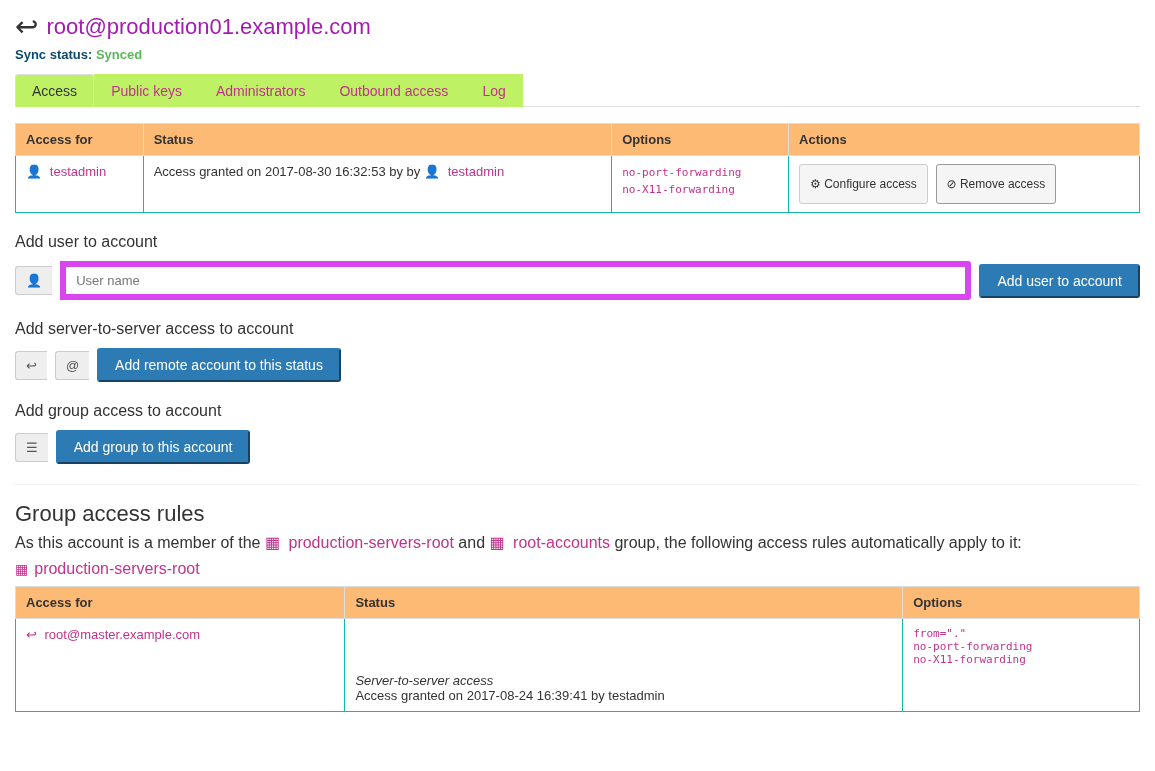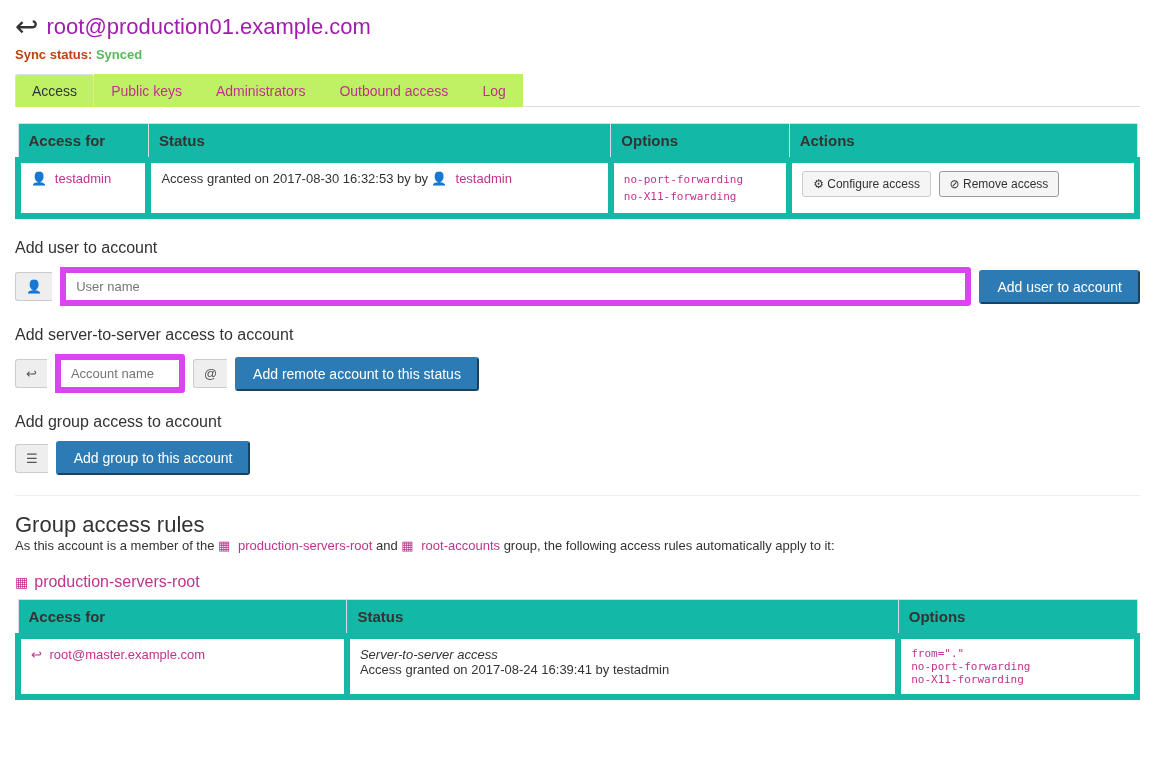--- a/index.html
+++ b/index.html
@@ -3,64 +3,64 @@
   <meta charset="utf-8">
   <style>
     * { box-sizing: border-box; margin: 0; padding: 0; }
     body { font-family: Arial, sans-serif; font-size: 13px; color: #333; background: #fff; padding: 10px 15px; }
 
     .page-header { display: flex; align-items: center; margin-bottom: 4px; }
     .page-title-icon { font-size: 28px; color: #333; margin-right: 8px; }
     .page-title { font-size: 22px; color: #a21caf; font-weight: normal; }
 
     .sync-status { font-size: 13px; margin-bottom: 12px; }
-    .sync-status-label { color: #c2410c; font-weight: bold; }
+    .sync-status-label { color: #0c4a6e; font-weight: bold; }
     .sync-status-value { color: #5cb85c; font-weight: bold; }
 
     .tabs { display: flex; border-bottom: 1px solid #ddd; margin-bottom: 16px; }
     .tab { padding: 8px 16px; cursor: pointer; color: #c0338c; text-decoration: none; font-size: 14px; border: 1px solid transparent; border-bottom: none; margin-bottom: -1px; background: #bef264; }
     .tab.active { color: #333; border-color: #ddd; border-bottom-color: #fff; border-radius: 3px 3px 0 0; }
 
     table { width: 100%; border-collapse: collapse; margin-bottom: 20px; }
-    th { background: #14b8a6; padding: 8px 10px; text-align: left; font-weight: bold; border: 1px solid #ddd; font-size: 15px; }
-    td { padding: 8px 10px; border: 6px solid #14b8a6; font-size: 13px; vertical-align: top; }
+    th { background: #fdba74; padding: 8px 10px; text-align: left; font-weight: bold; border: 1px solid #ddd; font-size: 13px; }
+    td { padding: 8px 10px; border: 1px solid #14b8a6; font-size: 13px; vertical-align: top; }
 
     .user-link { color: #c0338c; text-decoration: none; }
 
     .user-icon { color: #c0338c; margin-right: 4px; }
 
     .option-badge {
       display: inline-block;
       font-family: monospace;
       font-size: 11px;
       color: #c0338c;
       background: transparent;
       margin-bottom: 2px;
     }
 
-    .btn { padding: 5px 10px; border: 1px solid #ccc; border-radius: 3px; cursor: pointer; font-size: 12px; background: #f5f5f5; color: #333; }
+    .btn { padding: 12px 10px; border: 1px solid #ccc; border-radius: 3px; cursor: pointer; font-size: 12px; background: #f5f5f5; color: #333; }
     .btn-primary { background: #2d7bb5; color: #fff; border-color: #2d7bb5; padding: 7px 16px; font-size: 14px; border-radius: 3px; cursor: pointer; white-space: nowrap; }
     .btn-danger { border-color: #999; }
 
     .section-title { font-size: 16px; font-weight: normal; margin-bottom: 10px; color: #333; }
     .input-addon { padding: 6px 10px; background: #eee; border: 1px solid #ccc; border-right: none; border-radius: 3px 0 0 3px; color: #555; font-size: 13px; }
     .input-field { flex: 1; padding: 6px 10px; border: 6px solid #d946ef; border-radius: 0 3px 3px 0; font-size: 13px; color: #555; }
 
     .add-section { margin-bottom: 20px; }
     .add-row { display: flex; align-items: center; gap: 8px; }
 
     .group-access-section { margin-top: 10px; }
-    .group-rules-title { font-size: 22px; font-weight: normal; color: #333; }
-    .group-rules-desc { font-size: 13px; margin-bottom: 20px; color: #333; }
+    .group-rules-title { font-size: 22px; font-weight: normal; margin-bottom: 6px; color: #333; }
+    .group-rules-desc { font-size: 16px; margin-bottom: 8px; color: #333; }
     .group-icon { color: #c0338c; margin-right: 4px; }
 
     .production-servers-title { display: flex; align-items: center; color: #c0338c; font-size: 16px; margin-bottom: 8px; }
     .production-servers-title .icon { margin-right: 6px; font-size: 14px; }
 
-    .italic { font-style: italic; }
+    .italic { font-style: italic; margin-top: 46px; }
     .monospace { font-family: monospace; font-size: 11px; color: #c0338c; }
 
     .configure-btn { margin-right: 4px; }
 
     .divider { border: none; border-top: 1px solid #eee; margin: 16px 0; }
   </style>
 </head>
 <body>
 
 <div class="page-header">
@@ -120,21 +120,20 @@
     <span class="input-addon">👤</span>
     <input class="input-field" style="border-radius: 0px 3px 3px 0px; flex: 1 1 0%;" type="text" placeholder="User name">
     <button class="btn-primary">Add user to account</button>
   </div>
 </div>
 
 <div class="add-section">
   <h2 class="section-title">Add server-to-server access to account</h2>
   <div class="add-row">
     <span class="input-addon">↩</span>
-    <input class="input-field" style="border-radius: 0px 3px 3px 0px; width: 130px; flex: 0 0 auto;" type="text" placeholder="Account name">
     <span class="input-addon" style="border-left: 1px solid #ccc;">@</span>
     <button class="btn-primary">Add remote account to this status</button>
   </div>
 </div>
 
 <div class="add-section">
   <h2 class="section-title">Add group access to account</h2>
   <div class="add-row">
     <span class="input-addon">☰</span>
     <button class="btn-primary">Add group to this account</button>

